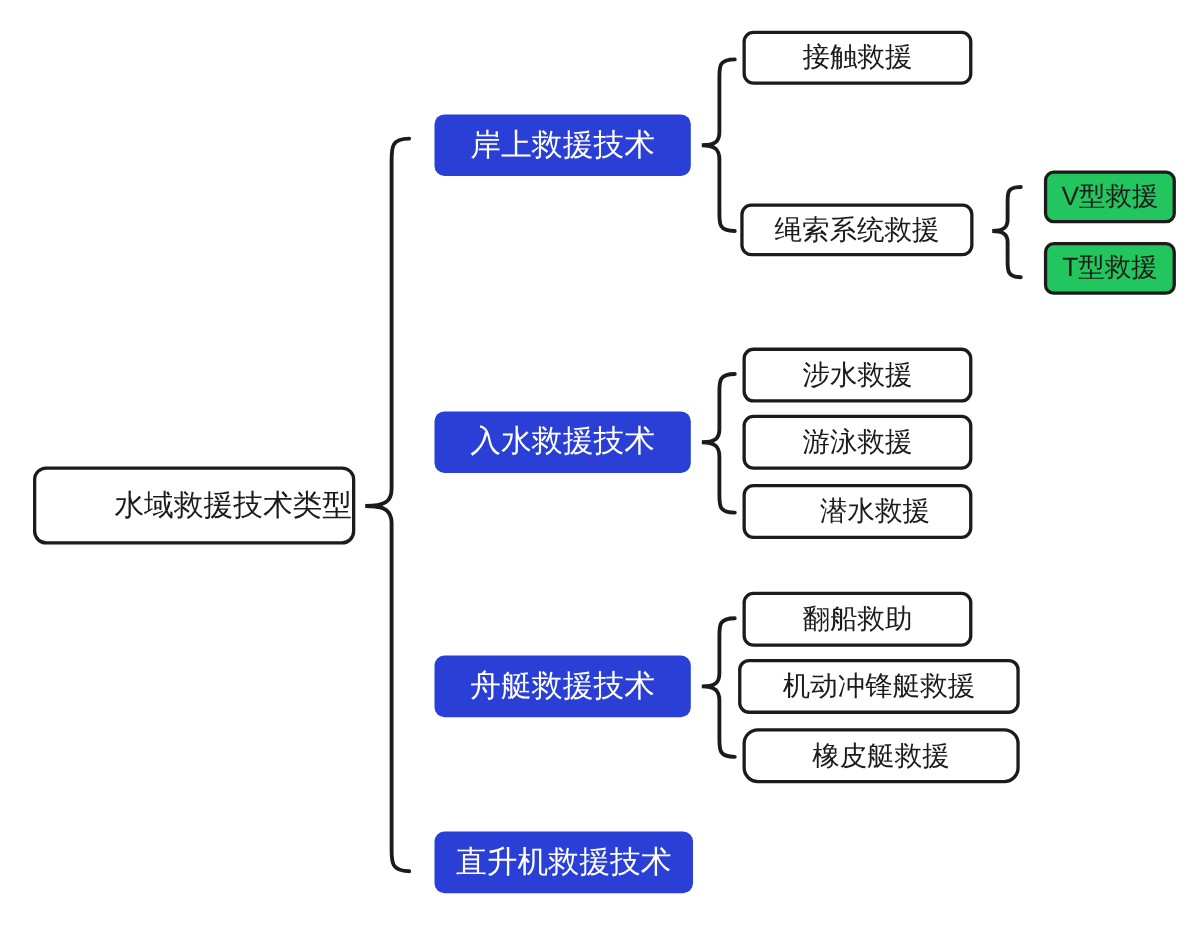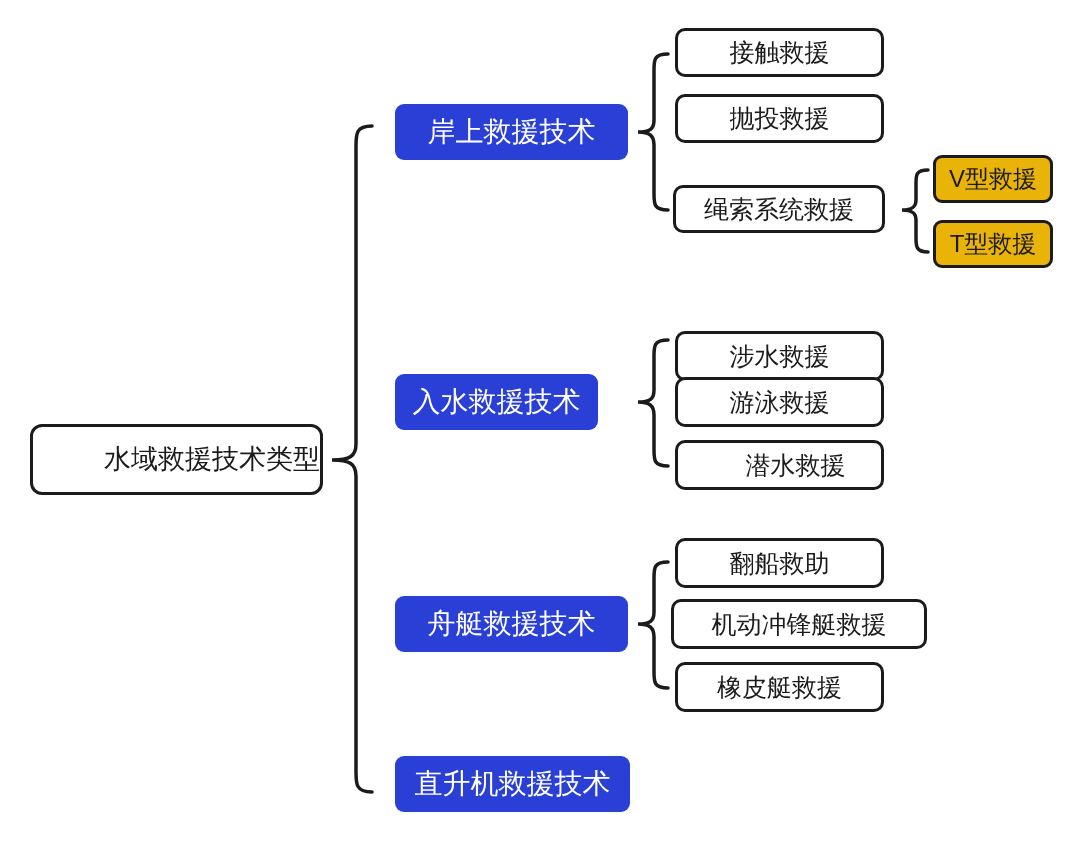--- a/index.html
+++ b/index.html
@@ -53,23 +53,24 @@
   .node-leaf {
     border: 3px solid #1b1b1b;
     border-radius: 10px;
     background: #ffffff;
     color: #1b1b1b;
     font-size: 25px;
   }
   .node-leaf2 {
     border: 3px solid #1b1b1b;
     border-radius: 9px;
-    background: #eab308;
+    background: #22c55e;
     color: #1b1b1b;
     font-size: 24px;
+    margin-left: 16px;
   }
 </style>
 </head>
 <body>
 
 <div id="canvas">
 
   <svg id="braces" viewBox="0 0 1080 846" xmlns="http://www.w3.org/2000/svg">
     <g fill="none" stroke="#1b1b1b" stroke-width="3.5" stroke-linecap="round">
 
@@ -125,41 +126,38 @@
   </div>
 
   <div class="node node-branch" style="left:395px; top:104px; width:233px; height:56px;">
     <span>岸上救援技术</span>
   </div>
 
   <div class="node node-leaf" style="left:675px; top:28px; width:209px; height:49px;">
     <span>接触救援</span>
   </div>
 
-  <div class="node node-leaf" style="left:675px; top:94px; width:209px; height:49px;">
-    <span>抛投救援</span>
-  </div>
 
   <div class="node node-leaf" style="left:673px; top:185px; width:212px; height:48px;">
     <span>绳索系统救援</span>
   </div>
 
   <div class="node node-leaf2" style="left:933px; top:155px; width:120px; height:48px;">
     <span>V型救援</span>
   </div>
 
   <div class="node node-leaf2" style="left:933px; top:220px; width:120px; height:48px;">
     <span>T型救援</span>
   </div>
 
-  <div class="node node-branch" style="left:395px; top:374px; width:203px; height:56px;font-family:Liberation Serif, serif;">
+  <div class="node node-branch" style="left:395px; top:374px; width:233px; height:56px;font-family:Liberation Serif, serif;">
     <span>入水救援技术</span>
   </div>
 
-  <div class="node node-leaf" style="left:675px; top:316px; width:209px; height:50px;margin-top:15px;">
+  <div class="node node-leaf" style="left:675px; top:316px; width:209px; height:50px;">
     <span>涉水救援</span>
   </div>
 
   <div class="node node-leaf" style="left:675px; top:377px; width:209px; height:50px;">
     <span>游泳救援</span>
   </div>
 
   <div class="node node-leaf" style="left:675px; top:440px; width:209px; height:50px;padding-left:32px;">
     <span>潜水救援</span>
   </div>
@@ -169,21 +167,21 @@
   </div>
 
   <div class="node node-leaf" style="left:675px; top:538px; width:209px; height:50px;">
     <span>翻船救助</span>
   </div>
 
   <div class="node node-leaf" style="left:671px; top:599px; width:256px; height:50px;">
     <span>机动冲锋艇救援</span>
   </div>
 
-  <div class="node node-leaf" style="left:675px; top:662px; width:209px; height:50px;">
+  <div class="node node-leaf" style="left:675px; top:662px; width:252px; height:50px;border-radius:14px;">
     <span>橡皮艇救援</span>
   </div>
 
   <div class="node node-branch" style="left:395px; top:756px; width:235px; height:56px;">
     <span>直升机救援技术</span>
   </div>
 
 </div>
 
 </body></html>

